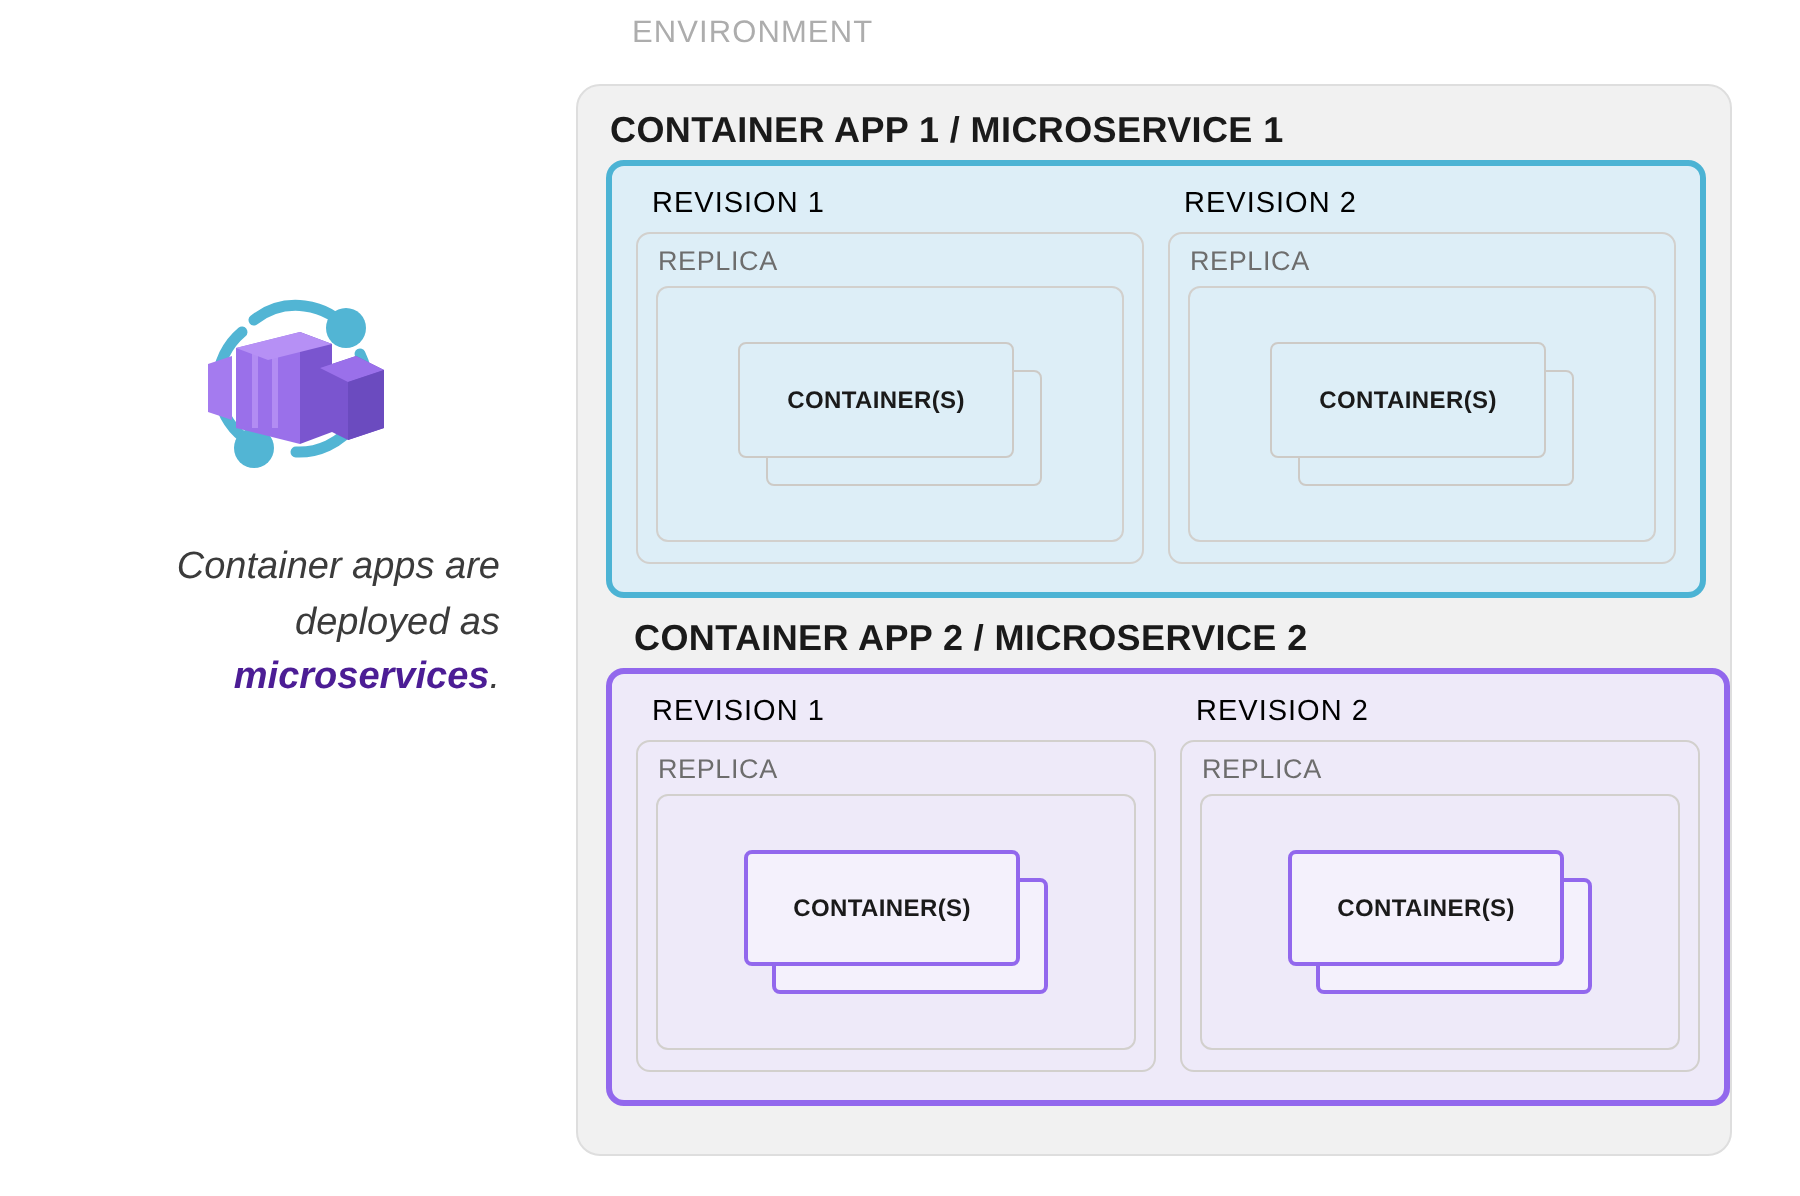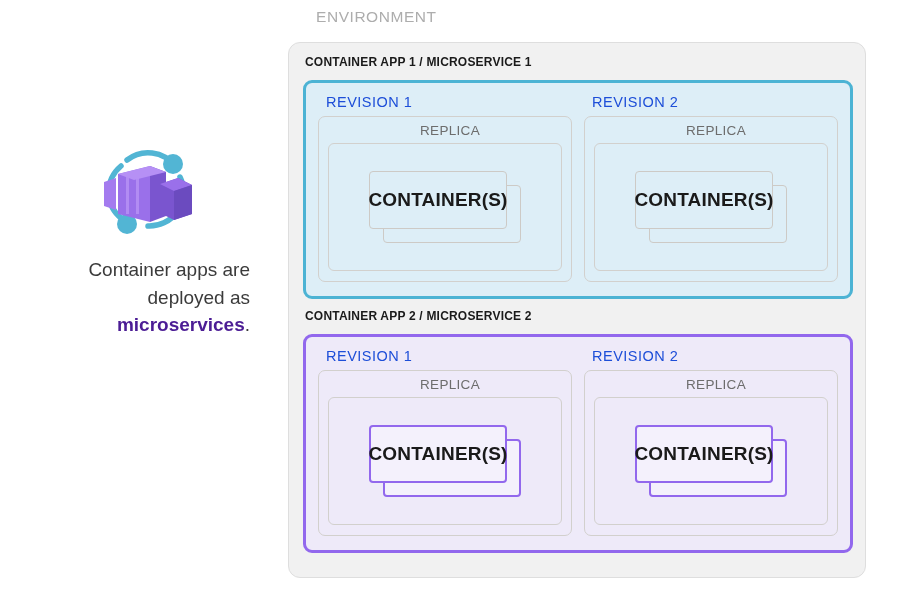--- a/index.html
+++ b/index.html
@@ -23,27 +23,28 @@
     top: 140px;
     width: 205px;
   }
   #brand-icon {
     display: block;
     margin: 0 auto;
     width: 104px;
     height: 104px;
   }
   #caption {
-    margin-top: 12px;
+    margin-top: 26px;
     text-align: right;
     font-size: 19px;
     line-height: 1.45;
     color: #3b3b3b;
     font-family: "Liberation Sans", sans-serif;
     font-weight: 400;
+    font-style: italic;
   }
   #caption .strong { font-weight: 700; color: #4c1d95; }
 
   
   #environment-label {
     position: absolute;
     left: 316px;
     top: 8px;
     font-size: 15.5px;
     letter-spacing: .55px;
@@ -58,24 +59,24 @@
     height: 536px;
     box-sizing: border-box;
     background: #f1f1f1;
     border: 1.5px solid #dedede;
     border-radius: 12px;
   }
 
   
   .app-section { position: absolute; left: 14px; width: 550px; }
   .app-section.app-1 { top: 13px;  height: 243px; }
-  .app-section.app-2 { top: 267px; height: 243px; }
+  .app-section.app-2 { top: 267px; height: 243px; padding-left: 12px; }
 
   .app-title {
-    font-size: 12px;
+    font-size: 18px;
     font-weight: 700;
     color: #1a1a1a;
     letter-spacing: .2px;
     line-height: 1;
     margin-left: 2px;
   }
 
   .app-body {
     position: absolute;
     left: 0;
@@ -95,41 +96,40 @@
   .app-2 .app-body {
     background: #eeeaf9;
     border: 3px solid #9268ed;
   }
 
   
   .revision { flex: 1 1 0; position: relative; }
   .revision-label {
     font-size: 14.5px;
     letter-spacing: .5px;
-    color: #1d4ed8;
+    color: #000000;
     font-weight: 400;
     margin: 1px 0 5px 8px;
     line-height: 1;
   }
   .replica-box {
     position: absolute;
     left: 0; right: 0;
     top: 22px; bottom: 2px;
     box-sizing: border-box;
     border: 1.5px solid #d2d0cd;
     border-radius: 7px;
   }
   .replica-label {
     font-size: 13.5px;
     letter-spacing: .3px;
     color: #6d6d6d;
     font-weight: 400;
     margin: 7px 0 0 10px;
     line-height: 1;
-    text-align: center;
   }
   .inner-box {
     position: absolute;
     left: 9px; right: 9px;
     top: 26px; bottom: 10px;
     box-sizing: border-box;
     border: 1.5px solid #d2d0cd;
     border-radius: 6px;
   }
 
@@ -148,21 +148,21 @@
     border-radius: 4px;
   }
   .card.back  { left: 14px; top: 14px;  width: 138px; height: 58px; }
   .card.front { left: 0;    top: 0;     width: 138px; height: 58px;
                 display: flex; align-items: center; justify-content: center; }
 
   .app-1 .card        { background: #ddeef7; border: 1.5px solid #cdcac6; }
   .app-2 .card        { background: #f4f1fc; border: 2px solid #9268ed; }
 
   .card-label {
-    font-size: 19px;
+    font-size: 12px;
     font-weight: 700;
     color: #1a1a1a;
     letter-spacing: .2px;
     white-space: nowrap;
   }
 </style>
 </head>
 <body>
 
 <div id="left-panel">

